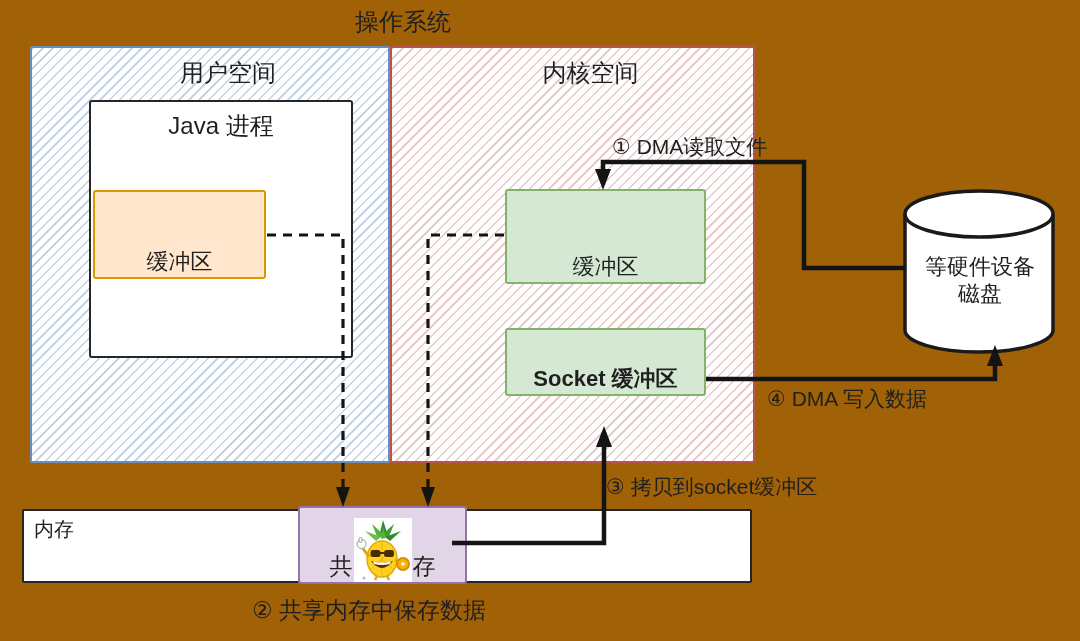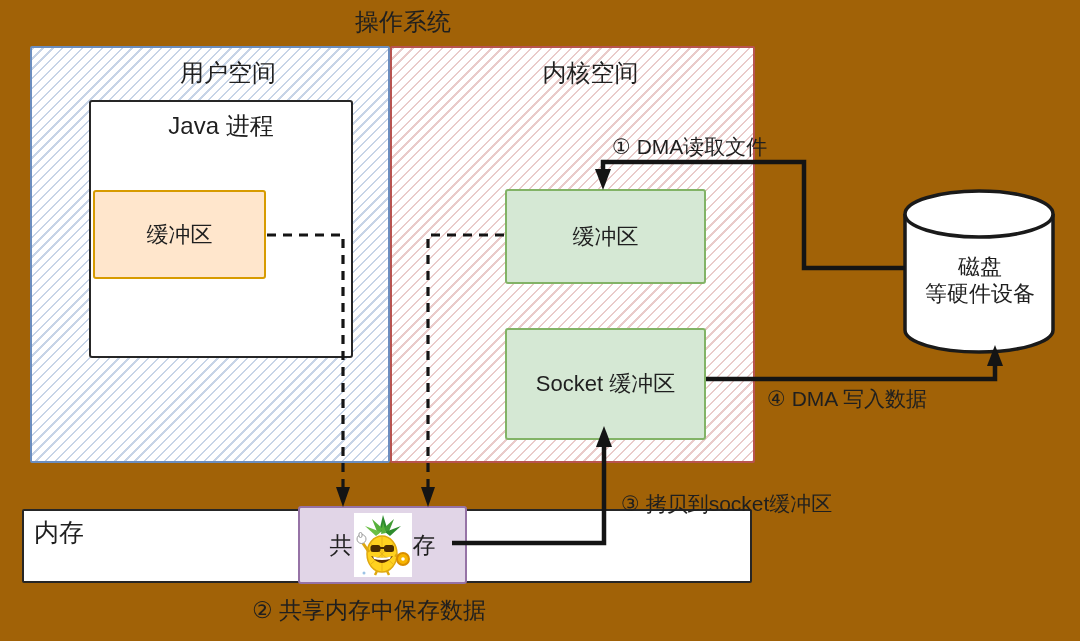--- a/index.html
+++ b/index.html
@@ -13,21 +13,21 @@
   .region{position:absolute;box-sizing:border-box;border-radius:2px;background-color:#fff;}
   .region.blue{
     border:2px solid #6c8ebf;
     background-image:repeating-linear-gradient(135deg, rgba(108,142,191,.38) 0 1.6px, rgba(255,255,255,0) 1.6px 7px);
   }
   .region.red{
     border:2px solid #b85450;
     background-image:repeating-linear-gradient(135deg, rgba(184,84,80,.30) 0 1.6px, rgba(255,255,255,0) 1.6px 7px);
   }
   .region-title{position:absolute;top:9px;left:0;right:0;text-align:center;font-size:24px;margin-left:36px;}
-  .node{position:absolute;box-sizing:border-box;display:flex;align-items:center;justify-content:center;border-radius:3px;}
+  .node{position:absolute;box-sizing:border-box;display:flex;align-items:flex-end;justify-content:center;border-radius:3px;}
   .java-process{background:#fff;border:2.5px solid #262626;}
   .orange{background:#ffe6cc;border:2.5px solid #d79b00;font-size:22px;}
   .green{background:#d5e8d4;border:2.5px solid #82b366;font-size:22px;}
   .memory{background:#fff;border:2.5px solid #262626;border-radius:2px;}
   .purple{background:#e1d5e7;border:2.5px solid #9673a6;font-size:23px;gap:1px;}
   .step-label{position:absolute;font-size:21px;white-space:nowrap;}
   #overlay{position:absolute;left:0;top:0;width:1080px;height:641px;pointer-events:none;z-index:20;}
   .imgbox{background:#fff;width:58px;height:64px;display:flex;align-items:center;justify-content:center;}
 </style>
 </head>
@@ -50,26 +50,26 @@
   </div>
 
   <div class="node orange" style="left:93px;top:190px;width:173px;height:89px;">
     <span class="lbl">缓冲区</span>
   </div>
 
   <div class="node green" style="left:505px;top:189px;width:201px;height:95px;">
     <span class="lbl">缓冲区</span>
   </div>
 
-  <div class="node green" style="left:505px;top:328px;width:201px;height:112px;">
+  <div class="node green" style="left:505px;top:328px;width:201px;height:68px;font-weight:bold;">
     <span class="lbl">Socket 缓冲区</span>
   </div>
 
   <div class="node memory" style="left:22px;top:509px;width:730px;height:74px;"></div>
-  <div class="abs lbl" style="left:34px;top:516px;font-size:25px;">内存</div>
+  <div class="abs lbl" style="left:34px;top:516px;font-size:20px;">内存</div>
 
   <div class="node purple" style="left:298px;top:506px;width:169px;height:78px;z-index:5;">
     <span class="lbl">共</span>
     <span class="imgbox">
       <svg width="56" height="62" viewBox="0 0 56 62">
 
         <polygon points="28,1 24,18 33,17" fill="#2e8b2e"></polygon>
         <polygon points="17,5 23,20 28,15" fill="#57b13a"></polygon>
         <polygon points="39,5 33,20 28,15" fill="#3f9b32"></polygon>
         <polygon points="10,12 21,22 26,18" fill="#6bbf45"></polygon>
@@ -95,27 +95,27 @@
         <circle cx="48" cy="45" r="1.8" fill="#fff"></circle>
 
         <path d="M22 57 L20 61 M32 57 L34 61" stroke="#dfa810" stroke-width="2.5" fill="none"></path>
         <circle cx="9" cy="59" r="1.5" fill="#9cc3e5"></circle>
       </svg>
     </span>
     <span class="lbl">存</span>
   </div>
 
   <div class="abs" style="left:905px;top:253px;width:150px;text-align:center;font-size:22px;line-height:27px;z-index:25;">
+    <div>等硬件设备</div>
     <div>磁盘</div>
-    <div>等硬件设备</div>
   </div>
 
   <div class="step-label" style="left:252px;top:595px;font-size:23px;">② 共享内存中保存数据</div>
   <div class="step-label" style="left:612px;top:133px;">① DMA读取文件</div>
-  <div class="step-label" style="left:606px;top:490px;padding-left:15px;">③ 拷贝到socket缓冲区</div>
+  <div class="step-label" style="left:606px;top:473px;">③ 拷贝到socket缓冲区</div>
   <div class="step-label" style="left:767px;top:385px;">④ DMA 写入数据</div>
 
   <svg id="overlay" viewBox="0 0 1080 641">
 
     <g>
       <path d="M905 214 V330 A74 22 0 0 0 1053 330 V214" fill="#ffffff" stroke="#1a1a1a" stroke-width="3.5"></path>
       <ellipse cx="979" cy="214" rx="74" ry="23" fill="#ffffff" stroke="#1a1a1a" stroke-width="3.5"></ellipse>
     </g>
 
     <g stroke="#141414" fill="#141414">

